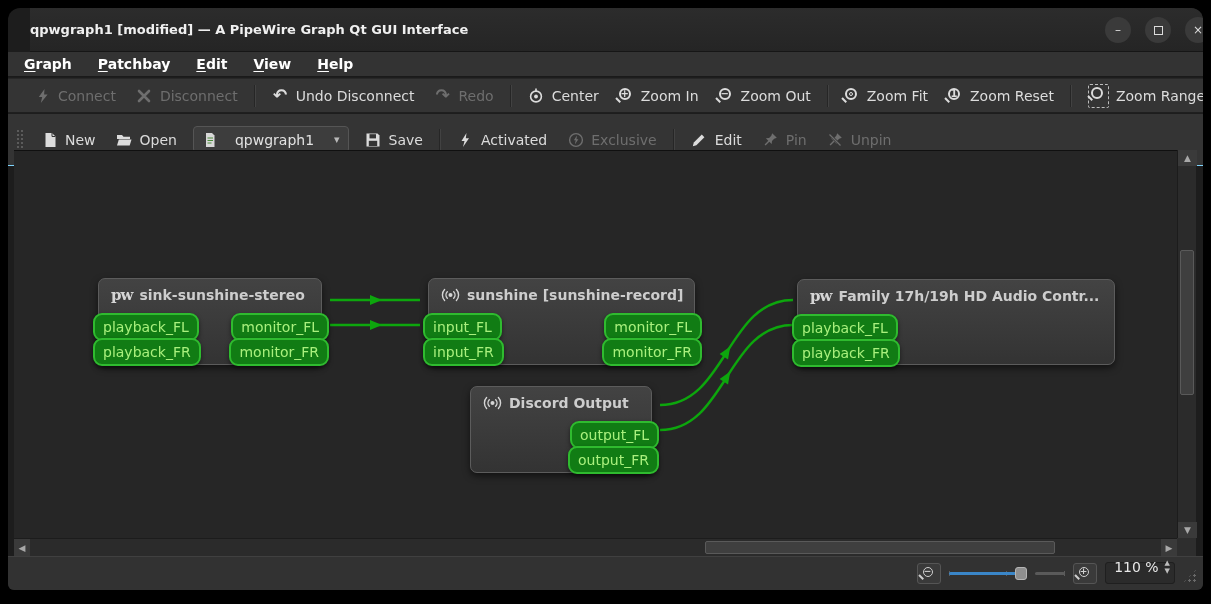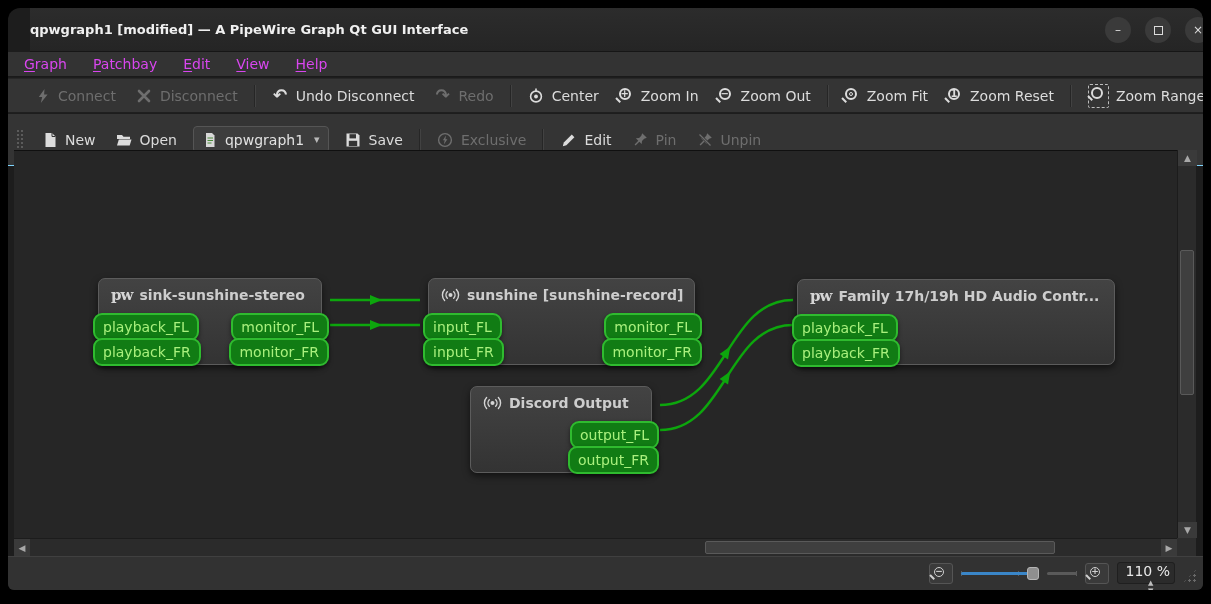--- a/index.html
+++ b/index.html
@@ -17,21 +17,21 @@
   .winbtns { position:absolute; right:14px; top:9px; display:flex; gap:14px; }
   .winbtn { width:26px; height:26px; border-radius:50%; background:#3a3a3a;
     color:#dcdcdc; display:flex; align-items:center; justify-content:center;
     font-size:12px; line-height:1; }
   .winbtn .sq { width:9px; height:9px; border:1.5px solid #dcdcdc; }
 
   
   .menubar { position:absolute; left:0; top:44px; width:100%; height:25px;
     background:#333333; display:flex; align-items:center; padding-left:16px;
     gap:26px; border-bottom:1px solid #1a1a1a; }
-  .menu-item { color:#d946ef; font-size:14px; display:inline-block; }
+  .menu-item { color:#ffffff; font-size:14px; display:inline-block;font-weight:bold; }
   .menu-item u { text-decoration:underline; text-underline-offset:2px; }
 
   
   .toolbar { position:absolute; left:0; width:100%; background:#343434;
     display:flex; align-items:center; padding-left:6px; }
   #toolbar-graph { top:70px; height:35px; border-top:1px solid #272727; border-bottom:1px solid #1f1f1f; }
   #toolbar-patchbay { top:106px; height:52px; border-bottom:1px solid #7dd3fc; }
   .grip { width:7px; height:22px; margin:0 8px 0 2px;
     background-image:radial-gradient(circle,#5b5b5b 1px,transparent 1.2px);
     background-size:4px 4px; }
@@ -49,21 +49,21 @@
   .mag { position:relative; width:12px; height:12px; border:2px solid currentColor;
     border-radius:50%; display:inline-flex; align-items:center; justify-content:center;
     font-size:10px; font-weight:bold; line-height:1; margin:0 3px 3px 0; }
   .mag::after { content:''; position:absolute; width:6px; height:2.4px;
     background:currentColor; left:-6px; bottom:-3px; transform:rotate(45deg); }
   .mag .mg { margin-top:-1px; }
   .mag .dot { width:4px; height:4px; border-radius:50%; border:1.5px solid currentColor; }
   .range-box { padding:2px; border:1px dashed #bdbdbd; border-radius:2px; }
 
   
-  .combo { display:flex; align-items:center; gap:6px; background:#3d3d3d;
+  .combo { display:flex; align-items:center; gap:16px; background:#3d3d3d;
     border:1px solid #555; border-radius:4px; padding:4px 8px; margin:0 6px;
     color:#e2e2e2; font-size:14px; }
   .combo .arrow { color:#b9b9b9; font-size:11px; margin-left:4px; }
 
   
   .canvas { position:absolute; left:6px; top:142px; width:1163px; height:388px;
     background:#262626; border-top:1px solid #101010; overflow:hidden; }
   #wires { position:absolute; left:0; top:0; }
 
   .node { position:absolute; background:linear-gradient(#434343,#333333);
@@ -98,21 +98,21 @@
   .zbtn { width:24px; height:21px; background:#3a3a3a; border:1px solid #555;
     border-radius:3px; color:#cfcfcf; display:flex; align-items:center; justify-content:center; }
   .zbtn .mag { width:10px; height:10px; border-width:1.6px; font-size:9px; }
   .slider { position:relative; width:116px; height:21px; }
   .slider .track-l { position:absolute; left:0; top:9px; height:3px; background:#3a86c8; border-radius:2px; }
   .slider .track-r { position:absolute; right:0; top:9px; height:3px; background:#5a5a5a; border-radius:2px; }
   .slider .handle { position:absolute; top:4px; width:12px; height:13px;
     background:#8f8f8f; border:1px solid #b5b5b5; border-radius:3px; }
   .slider .tick { position:absolute; top:8px; width:1px; height:5px; background:#5d5d5d; }
   .spin { display:flex; align-items:center; background:#2b2b2b; border:1px solid #1f1f1f;
-    border-radius:3px; height:22px; padding:0 4px 12px 8px; color:#e8e8e8; font-size:14px;flex-direction:column; }
+    border-radius:3px; height:22px; padding:0 4px 12px 8px; color:#e8e8e8; font-size:14px; }
   .spin .arrows { display:flex; flex-direction:column; margin-left:6px;
     font-size:7px; color:#bdbdbd; line-height:1.15; }
   .resize-grip { position:absolute; right:6px; top:12px; width:14px; height:14px;
     background-image:radial-gradient(circle,#6a6a6a 1.2px,transparent 1.4px);
     background-size:5px 5px; background-position:bottom right;
     clip-path:polygon(100% 0,100% 100%,0 100%); }
 </style>
 </head>
 <body>
 
@@ -262,20 +262,28 @@
               <path d="M1.5 1.5 H12.5 L14.5 3.5 V14.5 H1.5 Z" fill="currentColor"></path>
               <rect x="4.5" y="2.2" width="6.5" height="4.2" fill="#343434"></rect>
               <rect x="3.8" y="8.8" width="8.4" height="5.2" fill="#343434"></rect>
             </svg>
       </span>
           <span>Save</span>
     </div>
 
     <div class="tsep"></div>
 
+    <div class="tbtn">
+      <span class="ticon">
+        <svg viewBox="0 0 16 16">
+              <path d="M9.5 1 L4.5 9 H7.5 L6 15 L12 6.2 H8.8 Z" fill="currentColor"></path>
+            </svg>
+      </span>
+          <span>Activated</span>
+    </div>
 
     <div class="tbtn disabled">
       <span class="ticon">
         <svg viewBox="0 0 16 16">
               <circle cx="8" cy="8" r="6.4" stroke="currentColor" stroke-width="1.4" fill="none"></circle>
               <path d="M8.9 3.5 L5.9 8.3 H7.7 L6.8 12.5 L10.4 7.2 H8.5 Z" fill="currentColor"></path>
             </svg>
       </span>
           <span>Exclusive</span>
     </div>

